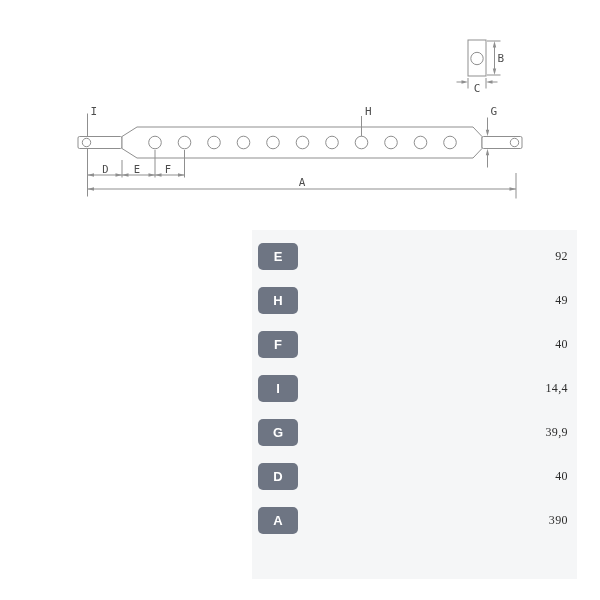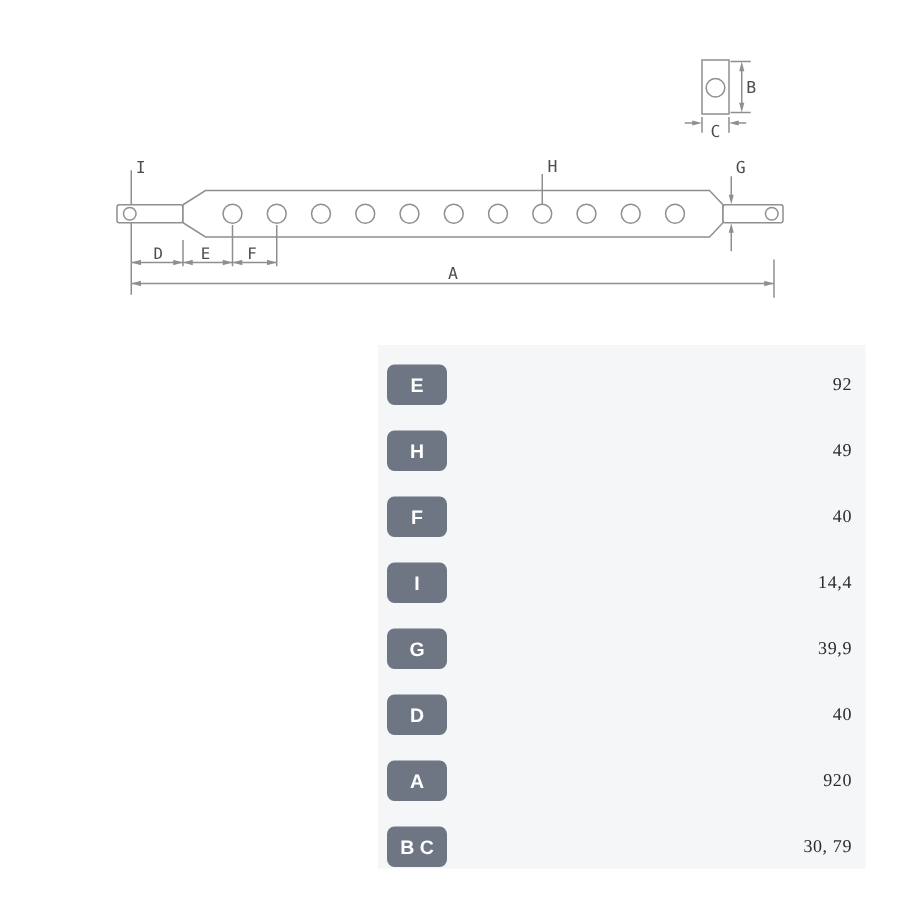--- a/index.html
+++ b/index.html
@@ -170,21 +170,17 @@
     <div class="row">
       <span class="badge">G</span>
       <span class="value">39,9</span>
     </div>
     <div class="row">
       <span class="badge">D</span>
       <span class="value">40</span>
     </div>
     <div class="row">
       <span class="badge">A</span>
-      <span class="value">920</span>
-    </div>
-    <div class="row">
-      <span class="badge">B C</span>
-      <span class="value">30, 79</span>
+      <span class="value">390</span>
     </div>
   </div>
 
 </div>
 
 </body></html>

